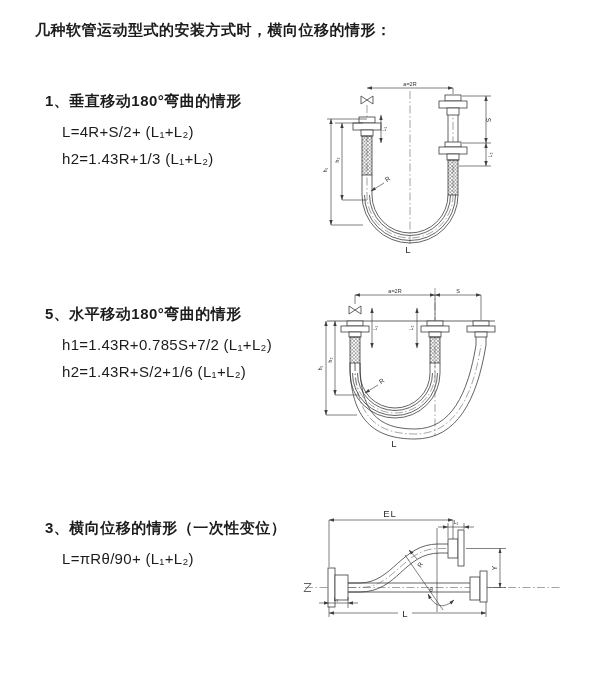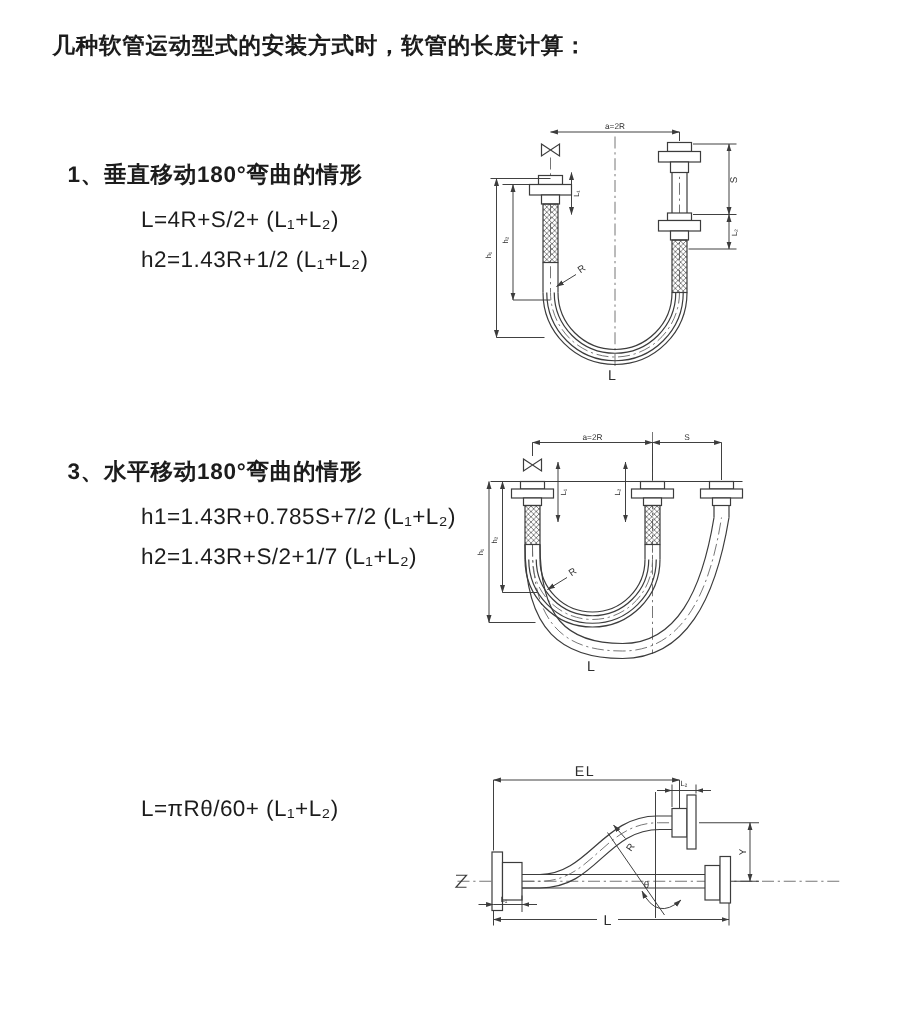--- a/index.html
+++ b/index.html
@@ -2,56 +2,57 @@
 <html><head>
 <meta charset="utf-8">
 <style>
   html,body{margin:0;padding:0;background:#fff;}
   .page{position:relative;width:600px;height:675px;background:#ffffff;overflow:hidden;
         font-family:"Liberation Sans",sans-serif;color:#1c1c1c;}
   .page-title{position:absolute;left:35px;top:21px;font-size:15px;font-weight:700;letter-spacing:.5px;}
   .section{position:absolute;left:45px;}
   .sec-title{font-size:15px;font-weight:700;letter-spacing:.5px;white-space:nowrap;}
   .formulas{padding-left:17px;margin-top:7px;}
-  .formula{font-size:15px;line-height:27px;letter-spacing:.3px;white-space:nowrap;margin-left:32px;}
+  .formula{font-size:15px;line-height:27px;letter-spacing:.3px;white-space:nowrap;}
   svg.diagram{position:absolute;overflow:visible;}
   svg text{font-family:"Liberation Sans",sans-serif;fill:#2e2e2e;}
   .dl{stroke:#3c3c3c;fill:none;stroke-width:.8;}
   .fit{fill:#ffffff;stroke:#3c3c3c;stroke-width:.8;}
   .braid{stroke:#3c3c3c;stroke-width:.8;}
   .dim{stroke:#3c3c3c;fill:none;stroke-width:.65;}
   .cl{stroke:#666;fill:none;stroke-width:.6;stroke-dasharray:8 2.5 1.5 2.5;}
   .t5{font-size:5px;} .t55{font-size:5.5px;} .t6{font-size:6.5px;} .t9{font-size:9.5px;}
 </style>
 </head>
 <body>
 
 <div class="page">
 
-  <div class="page-title">几种软管运动型式的安装方式时，软管的长度计算：</div>
-
-  <div class="section" style="top:107px">
+  <div class="page-title">几种软管运动型式的安装方式时，横向位移的情形：</div>
+
+  <div class="section" style="top:92px">
     <div class="sec-title">1、垂直移动180°弯曲的情形</div>
     <div class="formulas">
       <div class="formula">L=4R+S/2+ (L₁+L₂)</div>
-      <div class="formula">h2=1.43R+1/2 (L₁+L₂)</div>
+      <div class="formula">h2=1.43R+1/3 (L₁+L₂)</div>
     </div>
   </div>
 
   <div class="section" style="top:305px">
-    <div class="sec-title">3、水平移动180°弯曲的情形</div>
+    <div class="sec-title">5、水平移动180°弯曲的情形</div>
     <div class="formulas">
       <div class="formula">h1=1.43R+0.785S+7/2 (L₁+L₂)</div>
-      <div class="formula">h2=1.43R+S/2+1/7 (L₁+L₂)</div>
+      <div class="formula">h2=1.43R+S/2+1/6 (L₁+L₂)</div>
     </div>
   </div>
 
   <div class="section" style="top:519px">
+    <div class="sec-title">3、横向位移的情形（一次性变位）</div>
     <div class="formulas">
-      <div class="formula">L=πRθ/60+ (L₁+L₂)</div>
+      <div class="formula">L=πRθ/90+ (L₁+L₂)</div>
     </div>
   </div>
 
   <svg class="diagram" style="left:305px;top:75px" width="295" height="185" viewBox="0 0 295 185">
     <defs>
       <marker id="a1" viewBox="0 0 10 10" refX="9.5" refY="5" markerWidth="8" markerHeight="8" orient="auto-start-reverse">
         <path d="M0,1.8 L10,5 L0,8.2 Z" fill="#3c3c3c"></path>
       </marker>
       <pattern id="h1p" width="3.5" height="3.5" patternUnits="userSpaceOnUse">
         <path d="M0,3.5 L3.5,0 M0,0 L3.5,3.5" stroke="#4a4a4a" stroke-width="0.45"></path>

